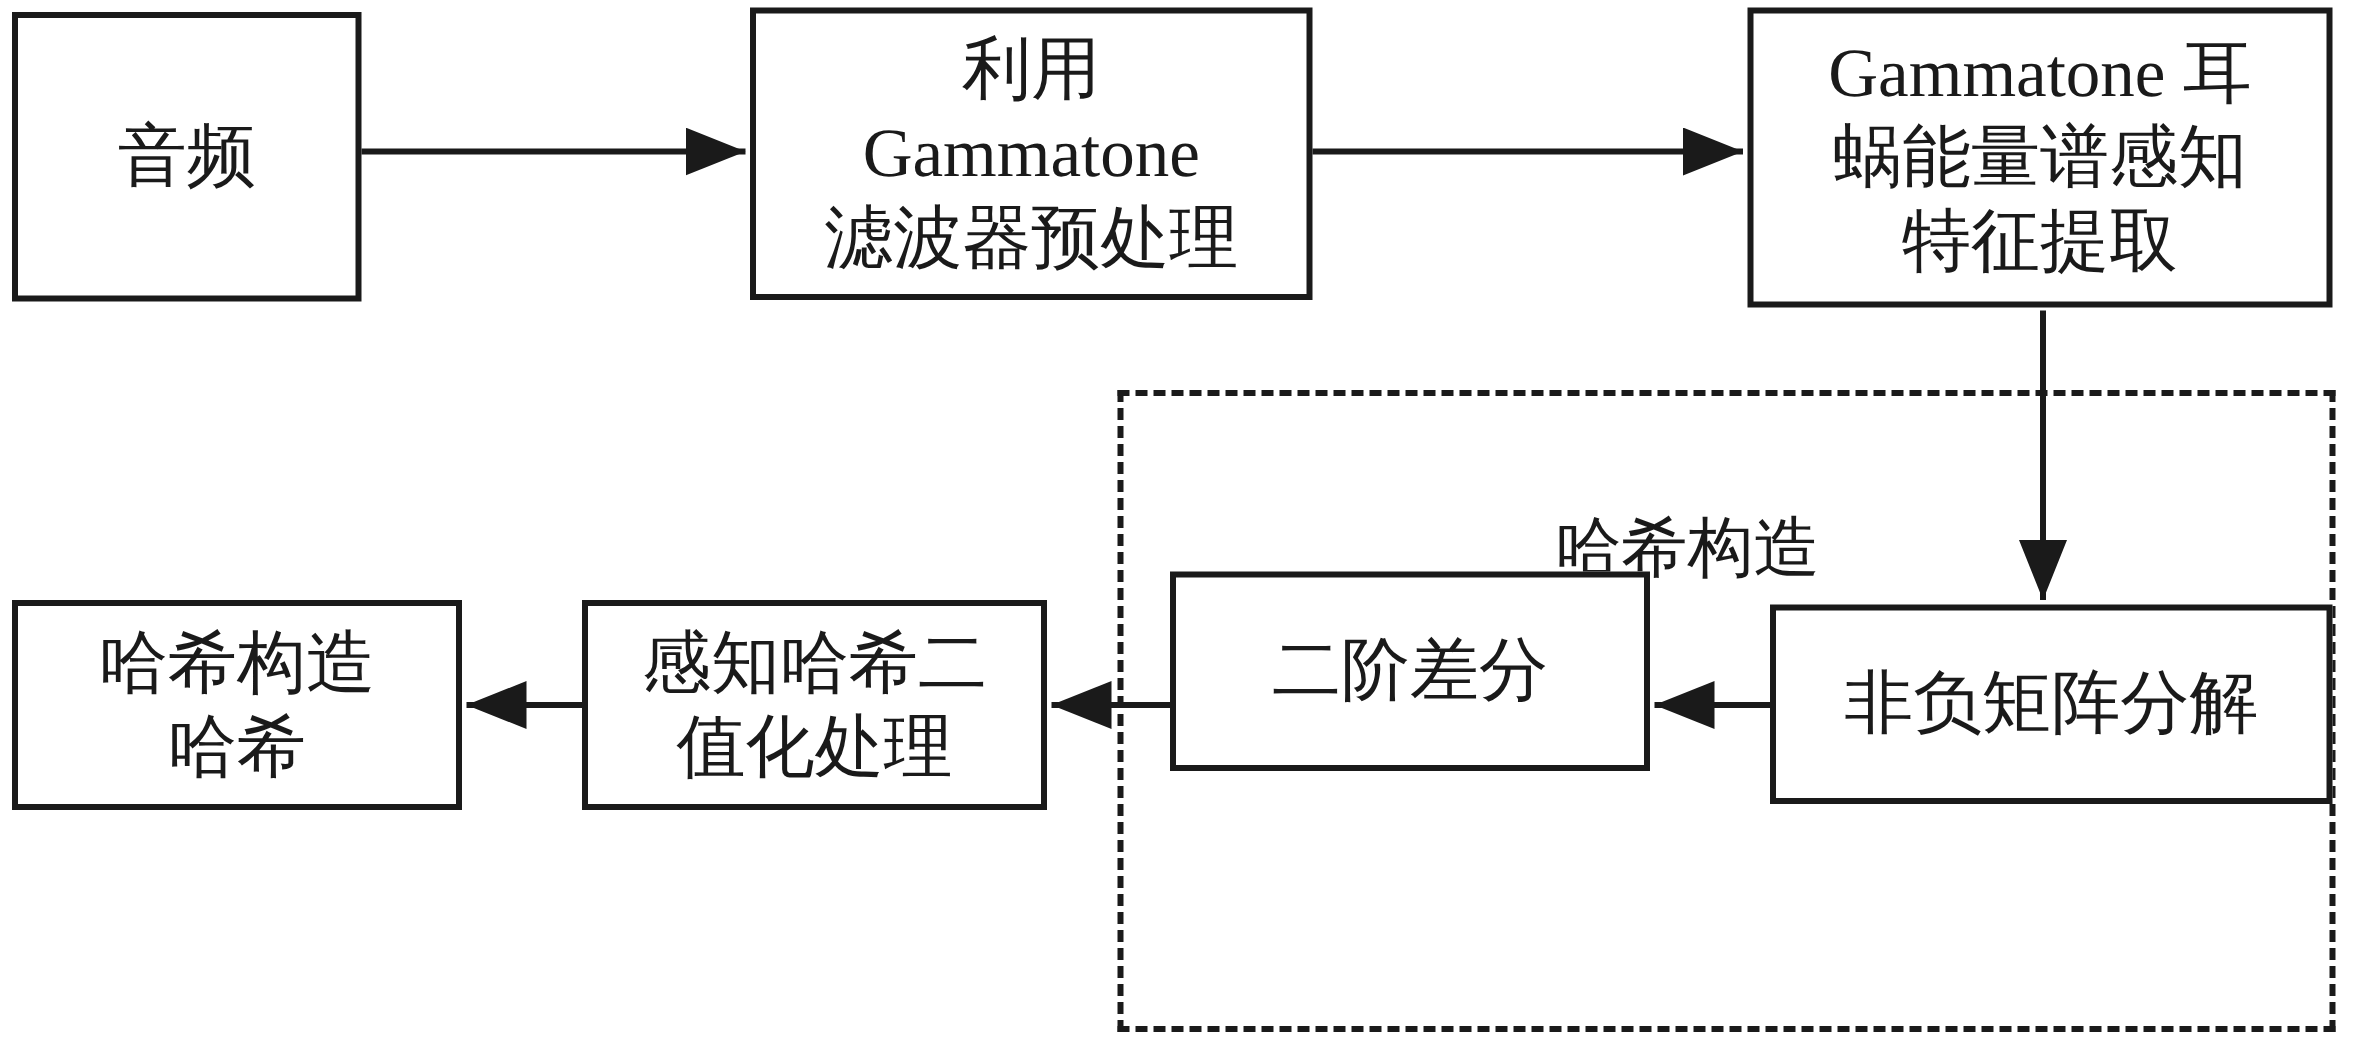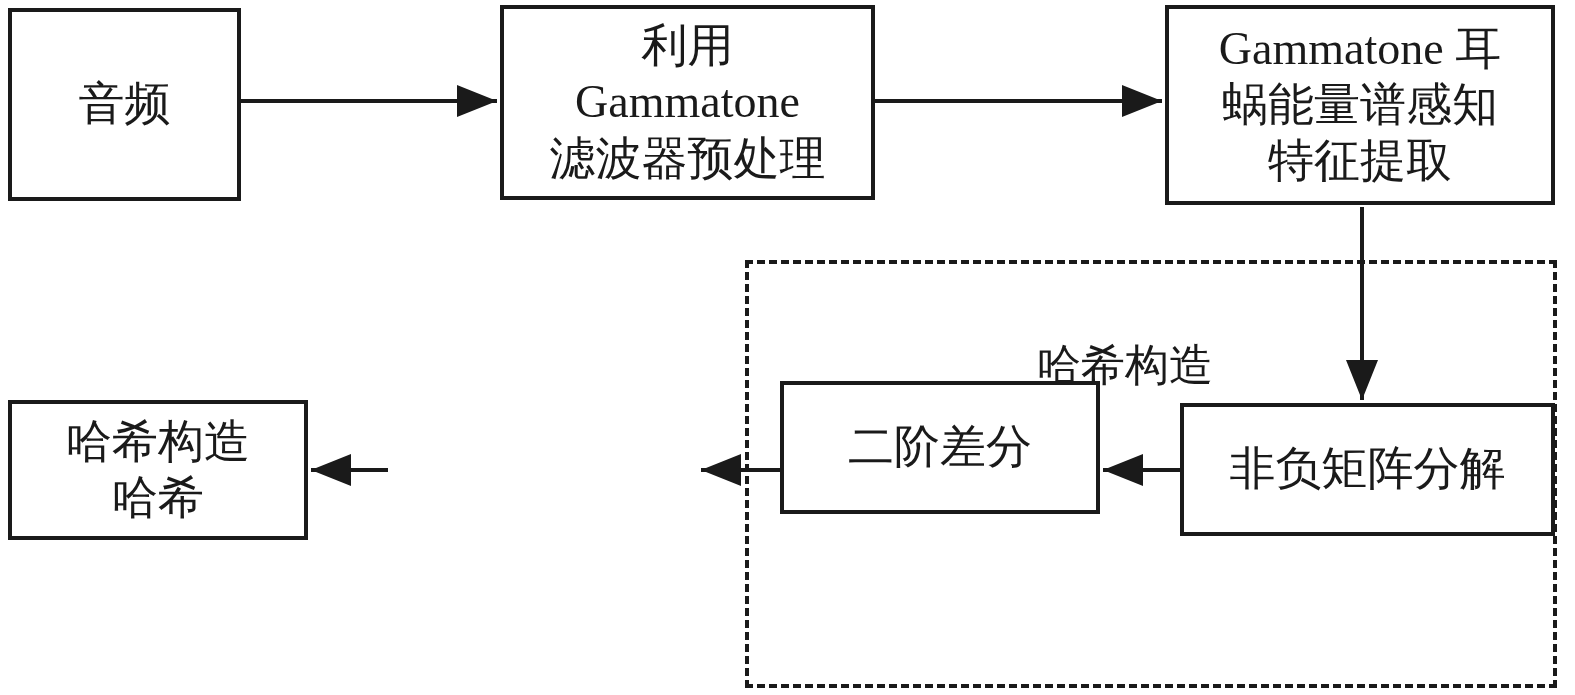--- a/index.html
+++ b/index.html
@@ -90,20 +90,24 @@
   <div class="node n-extract">
     <span class="txt">Gammatone 耳
 蜗能量谱感知
 特征提取</span>
   </div>
 
   <div class="node n-seconddiff">
     <span class="txt">二阶差分</span>
   </div>
 
+  <div class="node n-binarize">
+    <span class="txt">感知哈希二
+值化处理</span>
+  </div>
 
   <div class="node n-hashout">
     <span class="txt">哈希构造
 哈希</span>
   </div>
 
   <svg class="arrows" width="1575" height="695" viewBox="0 0 1575 695">
     <defs>
       <marker id="arrowhead" markerWidth="10" markerHeight="8" refX="10" refY="4" orient="auto" markerUnits="strokeWidth">
         <path d="M0,0 L10,4 L0,8 Z" fill="#1a1a1a"></path>

